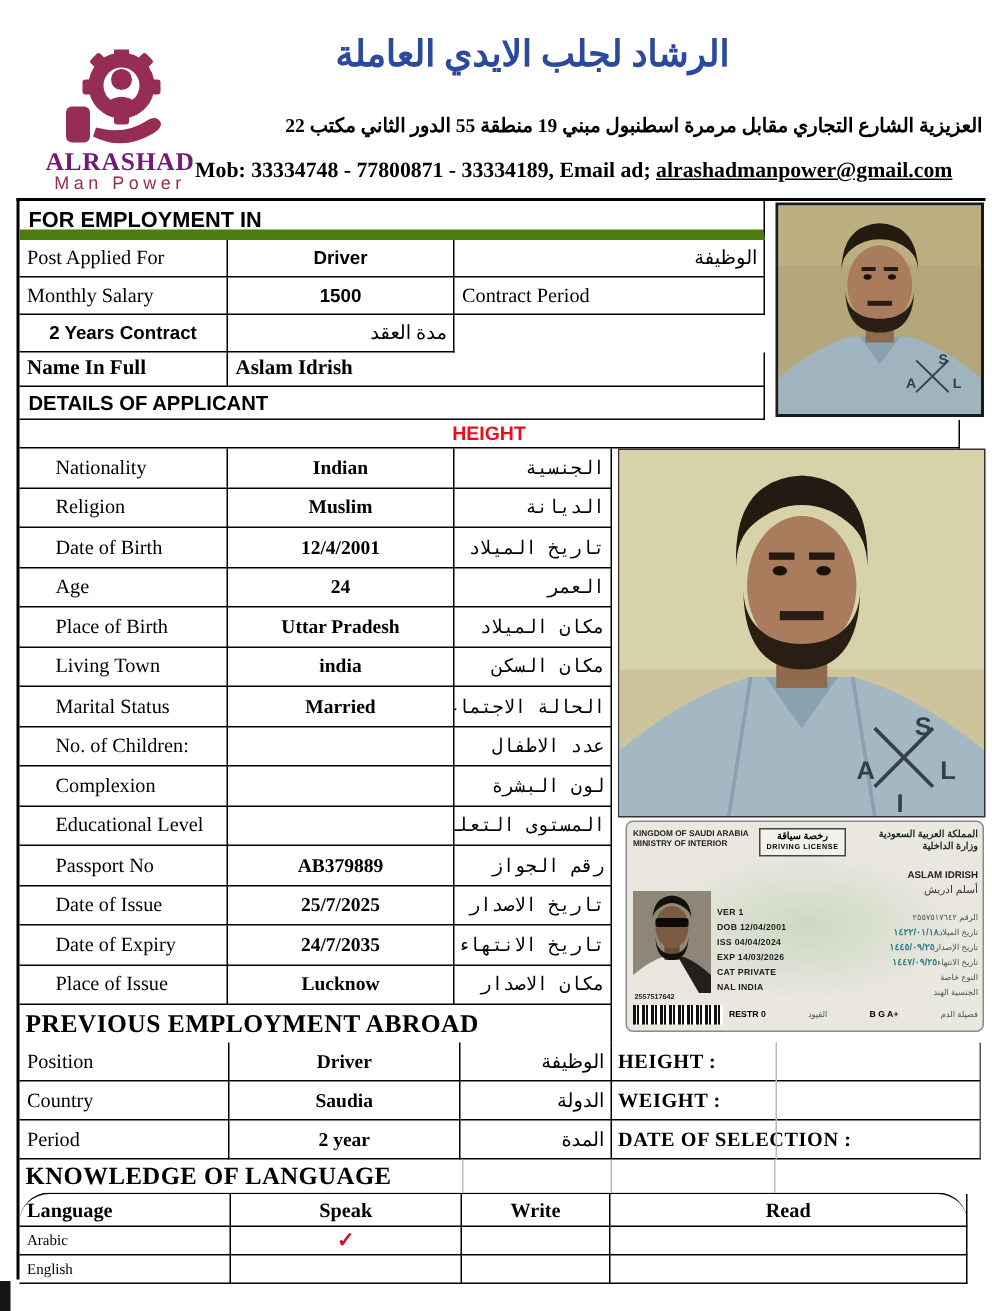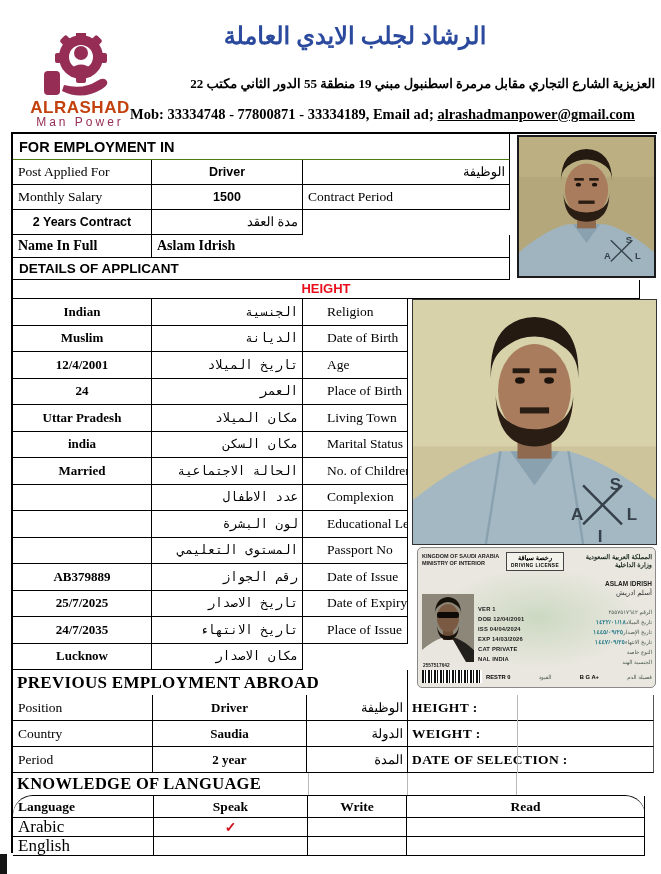--- a/index.html
+++ b/index.html
@@ -2,35 +2,35 @@
 <html><head>
 <meta charset="utf-8">
 <style>
   * { margin:0; padding:0; box-sizing:border-box; }
   body { width:661px; height:874px; background:#fff; font-family:"Liberation Serif", serif; color:#000; position:relative; overflow:hidden; }
   .abs { position:absolute; }
   .page { position:absolute; left:0; top:0; width:661px; height:874px; background:#fff; }
 
   
   .logo-svg { left:26px; top:33px; width:110px; height:66px; }
-  .logo-name { left:10px; top:98px; width:140px; text-align:center; font-family:Liberation Sans, sans-serif; font-weight:bold; font-size:17px; letter-spacing:0.5px; color:#c2410c; }
+  .logo-name { left:10px; top:98px; width:140px; text-align:center; font-family:Liberation Serif, serif; font-weight:bold; font-size:17px; letter-spacing:0.5px; color:#701a75; }
   .logo-sub  { left:10px; top:115px; width:140px; text-align:center; font-family:"Liberation Sans", sans-serif; font-size:12px; letter-spacing:3px; color:#952d55; }
   .title-ar  { left:170px; top:22px; width:370px; text-align:center; font-size:24px; font-weight:bold; color:#2b4a9e; direction:rtl; }
   .addr-ar   { left:80px; top:76px; width:575px; text-align:right; font-size:13px; font-weight:bold; direction:rtl; }
   .contact   { left:110px; top:106px; width:545px; text-align:center; font-size:14.5px; font-weight:bold; white-space:nowrap; }
   .contact .em { text-decoration:underline; }
 
   
   .top-rule  { left:11px; top:132px; width:646px; height:2px; background:#000; }
   .left-rule { left:11px; top:132px; width:2px;  height:721px; background:#000; }
   .artifact  { left:0; top:854px; width:7px; height:20px; background:#151515; }
 
   
   .sec-sans { font-family:"Liberation Sans", sans-serif; font-weight:bold; }
-  .emp-header { left:13px; top:134px; width:497px; height:26px; line-height:26px; padding-left:6px; font-size:14.5px; border-right:1px solid #000; border-bottom:1px solid #4d7c0f; }
+  .emp-header { left:13px; top:134px; width:497px; height:26px; line-height:26px; padding-left:6px; font-size:14.5px; border-right:1px solid #000; border-bottom:7px solid #4d7c0f; }
   .det-header { left:13px; top:258px; width:497px; height:22px; line-height:22px; padding-left:6px; font-size:13.5px; border-right:1px solid #000; border-bottom:1px solid #000; }
   .jaafar-row { left:13px; top:280px; width:627px; height:19px; line-height:18px; text-align:center; font-size:13px; color:#e8101c; border-right:1px solid #000; border-bottom:1px solid #000; }
   .prev-header { left:13px; top:670px; width:395px; height:25px; line-height:25px; padding-left:4px; font-size:17px; font-weight:bold; letter-spacing:0.3px; border-right:1px solid #000; }
   .know-header { left:13px; top:773px; width:632px; height:22px; line-height:22px; padding-left:4px; font-size:16.5px; font-weight:bold; letter-spacing:0.3px; }
 
   
   .grid { display:grid; }
   .c { border-right:1px solid #000; border-bottom:1px solid #000; overflow:hidden; white-space:nowrap; }
   .lbl { padding-left:5px; font-size:13.5px; display:flex; align-items:center; }
   .val { font-family:"Liberation Sans", sans-serif; font-weight:bold; font-size:12.5px; display:flex; align-items:center; justify-content:center; }
@@ -46,21 +46,21 @@
   .det-table .ara { font-size:12.5px;font-family:Liberation Mono, monospace; }
 
   .prev-table { left:13px; top:695px; width:395px; grid-template-columns:140px 154px 101px; grid-auto-rows:26px; }
   .side-fields { left:408px; top:695px; width:246px; }
   .side-fields .sf { height:26px; line-height:26px; padding-left:4px; font-weight:bold; font-size:13.5px; letter-spacing:0.4px; border-bottom:1px solid #000; border-right:1px solid #555; }
   .vfaint { width:1px; background:#b9b9b9; }
 
   .lang-table { left:13px; top:795px; width:632px; grid-template-columns:141px 154px 99px 238px; grid-template-rows:22px 19px 19px; }
   .lang-table .hc { font-weight:bold; font-size:13.5px; display:flex; align-items:center; justify-content:center; }
   .lang-table .hc.first { justify-content:flex-start; padding-left:5px; }
-  .lang-table .rc { font-size:17px; display:flex; align-items:center; padding-left:5px; }
+  .lang-table .rc { font-size:10px; display:flex; align-items:center; padding-left:5px; }
   .lang-table .cc { display:flex; align-items:center; justify-content:center; color:#cf1020; font-weight:bold; font-size:14px; }
 
   
   .photo-small { left:517px; top:135px; width:139px; height:143px; border:2px solid #1b1b1b; }
   .photo-large { left:412px; top:299px; width:245px; height:246px; border:1px solid #333; }
   .photo-small svg, .photo-large svg { display:block; width:100%; height:100%; }
 
   
   .license { left:417px; top:547px; width:239px; height:141px; background:#e9e7df; border:1px solid #8a8a8a; border-radius:5px; font-family:"Liberation Sans", sans-serif; }
   .lic-wm { position:absolute; left:20px; top:20px; width:200px; height:100px; background:radial-gradient(ellipse at center, rgba(150,190,140,0.35), rgba(150,190,140,0) 70%); }
@@ -132,20 +132,21 @@
 
   <div class="abs grid name-row">
     <div class="c">Name In Full</div>
     <div class="c">Aslam Idrish</div>
   </div>
 
   <div class="abs det-header sec-sans">DETAILS OF APPLICANT</div>
   <div class="abs jaafar-row sec-sans">HEIGHT</div>
 
   <div class="abs grid det-table">
+    <div class="c lbl">Nationality</div>
     <div class="c vser">Indian</div>
     <div class="c ara">الجنسية</div>
     <div class="c lbl">Religion</div>
     <div class="c vser">Muslim</div>
     <div class="c ara">الديانة</div>
     <div class="c lbl">Date of Birth</div>
     <div class="c vser">12/4/2001</div>
     <div class="c ara">تاريخ الميلاد</div>
     <div class="c lbl">Age</div>
     <div class="c vser">24</div>

